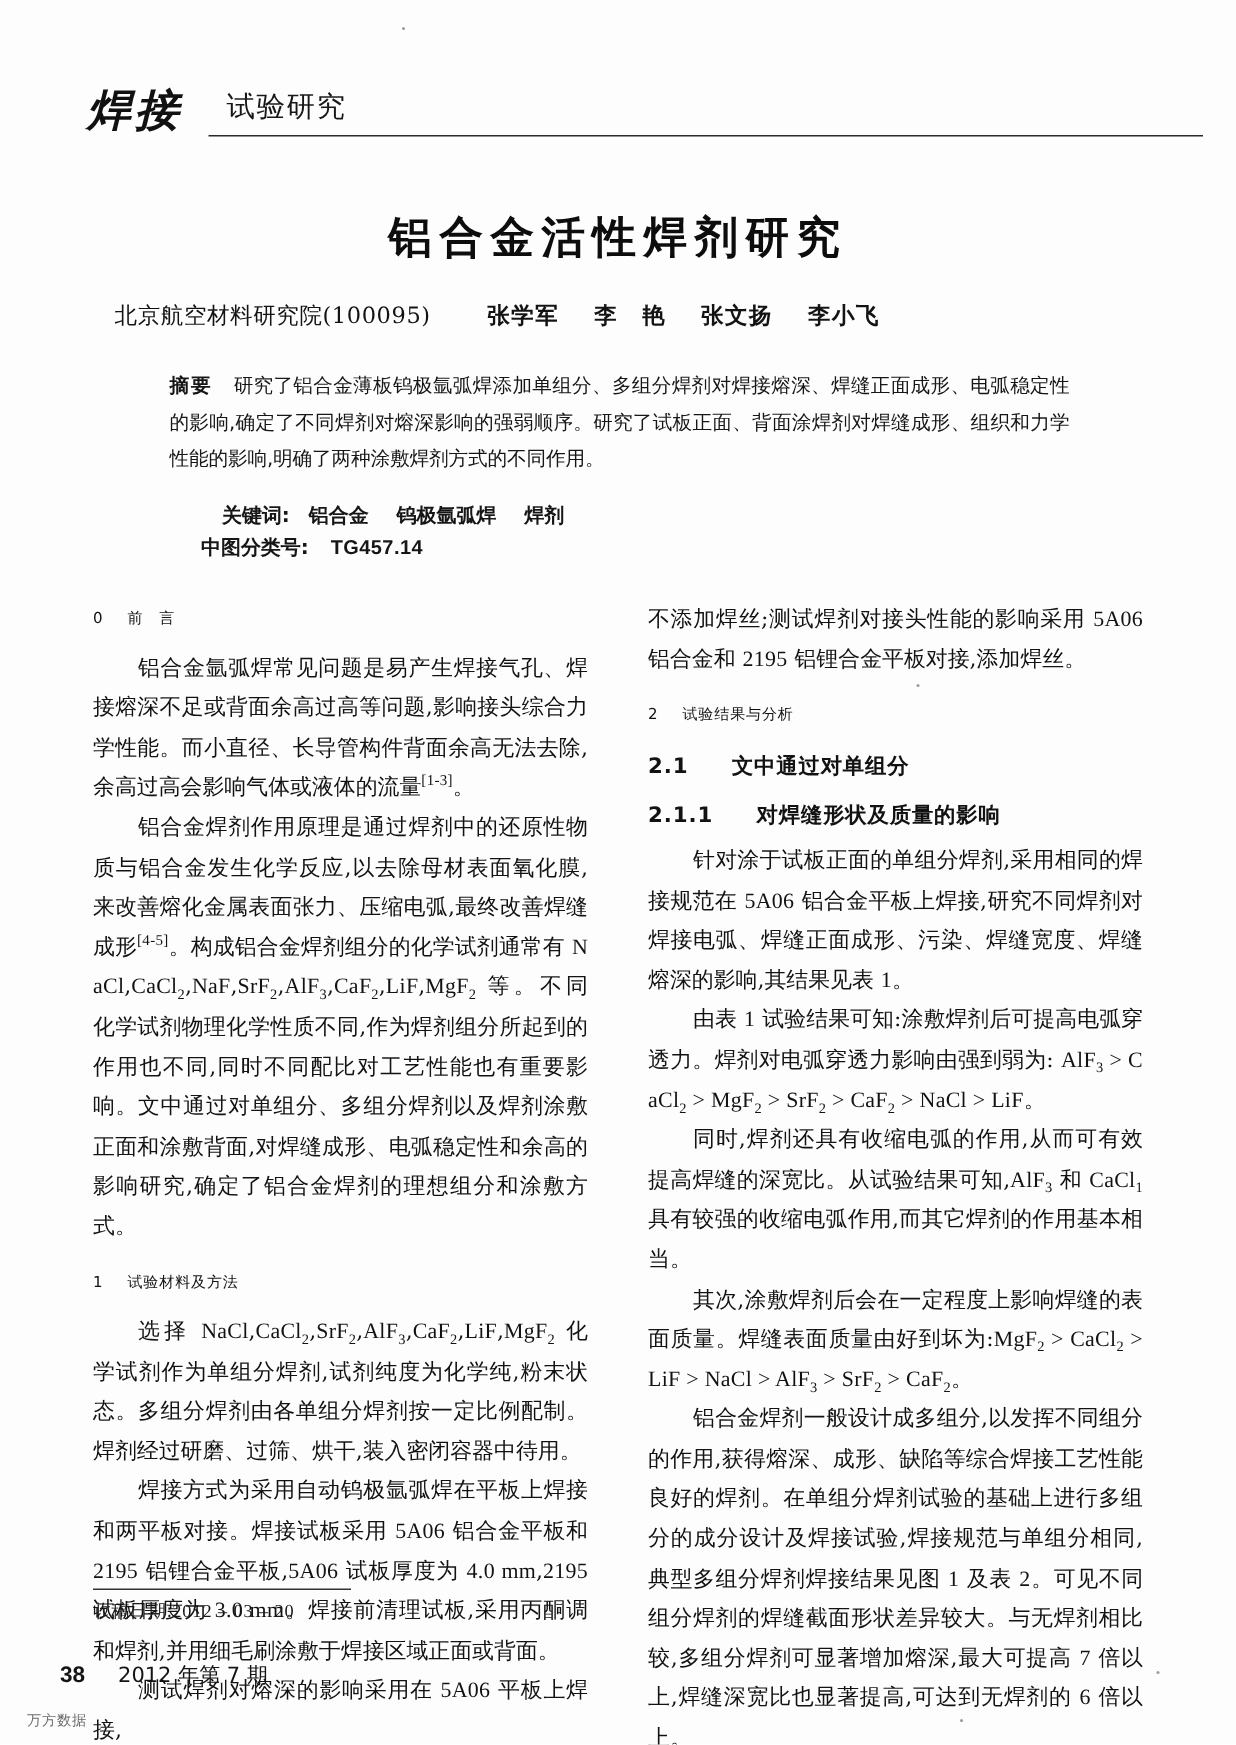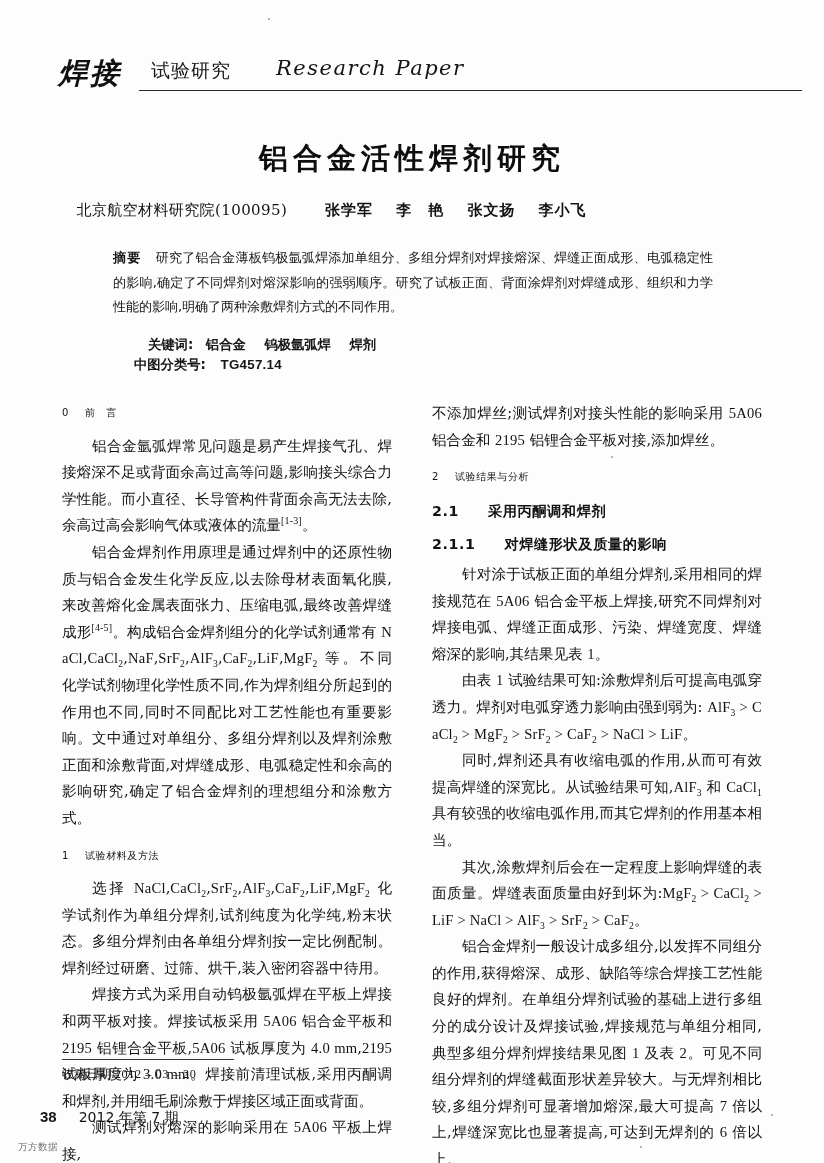--- a/index.html
+++ b/index.html
@@ -250,21 +250,20 @@
   }
 </style>
 </head>
 <body>
 
 <div class="page">
 
   <div class="masthead">
     <div class="masthead-logo">焊接</div>
     <div class="masthead-cn">试验研究</div>
-    <div class="masthead-en">Research Paper</div>
     <div class="masthead-rule"></div>
   </div>
 
   <div class="title">铝合金活性焊剂研究</div>
 
   <div class="byline">
     <span class="affil">北京航空材料研究院(100095)</span>
     <span class="authors">
       <span>张学军</span>
       <span>李　艳</span>
@@ -312,21 +311,21 @@
 
   <div class="col col-right">
 
     <p class="body cont">不添加焊丝;测试焊剂对接头性能的影响采用 <span class="f">5A06</span> 铝合金和 <span class="f">2195</span> 铝锂合金平板对接,添加焊丝。</p>
 
     <div class="sec-h">
       <span class="num">2</span><span>试验结果与分析</span>
     </div>
 
     <div class="sec-h sub">
-      <span class="num">2.1</span><span class="gap"></span><span>采用丙酮调和焊剂</span>
+      <span class="num">2.1</span><span class="gap"></span><span>文中通过对单组分</span>
     </div>
 
     <div class="sec-h sub">
       <span class="num">2.1.1</span><span class="gap"></span><span>对焊缝形状及质量的影响</span>
     </div>
 
     <p class="body">针对涂于试板正面的单组分焊剂,采用相同的焊接规范在 <span class="f">5A06</span> 铝合金平板上焊接,研究不同焊剂对焊接电弧、焊缝正面成形、污染、焊缝宽度、焊缝熔深的影响,其结果见表 <span class="f">1</span>。</p>
 
     <p class="body">由表 <span class="f">1</span> 试验结果可知:涂敷焊剂后可提高电弧穿透力。焊剂对电弧穿透力影响由强到弱为: <span class="f">AlF<sub>3</sub> &gt; CaCl<sub>2</sub> &gt; MgF<sub>2</sub> &gt; SrF<sub>2</sub> &gt; CaF<sub>2</sub> &gt; NaCl &gt; LiF</span>。</p>
 

